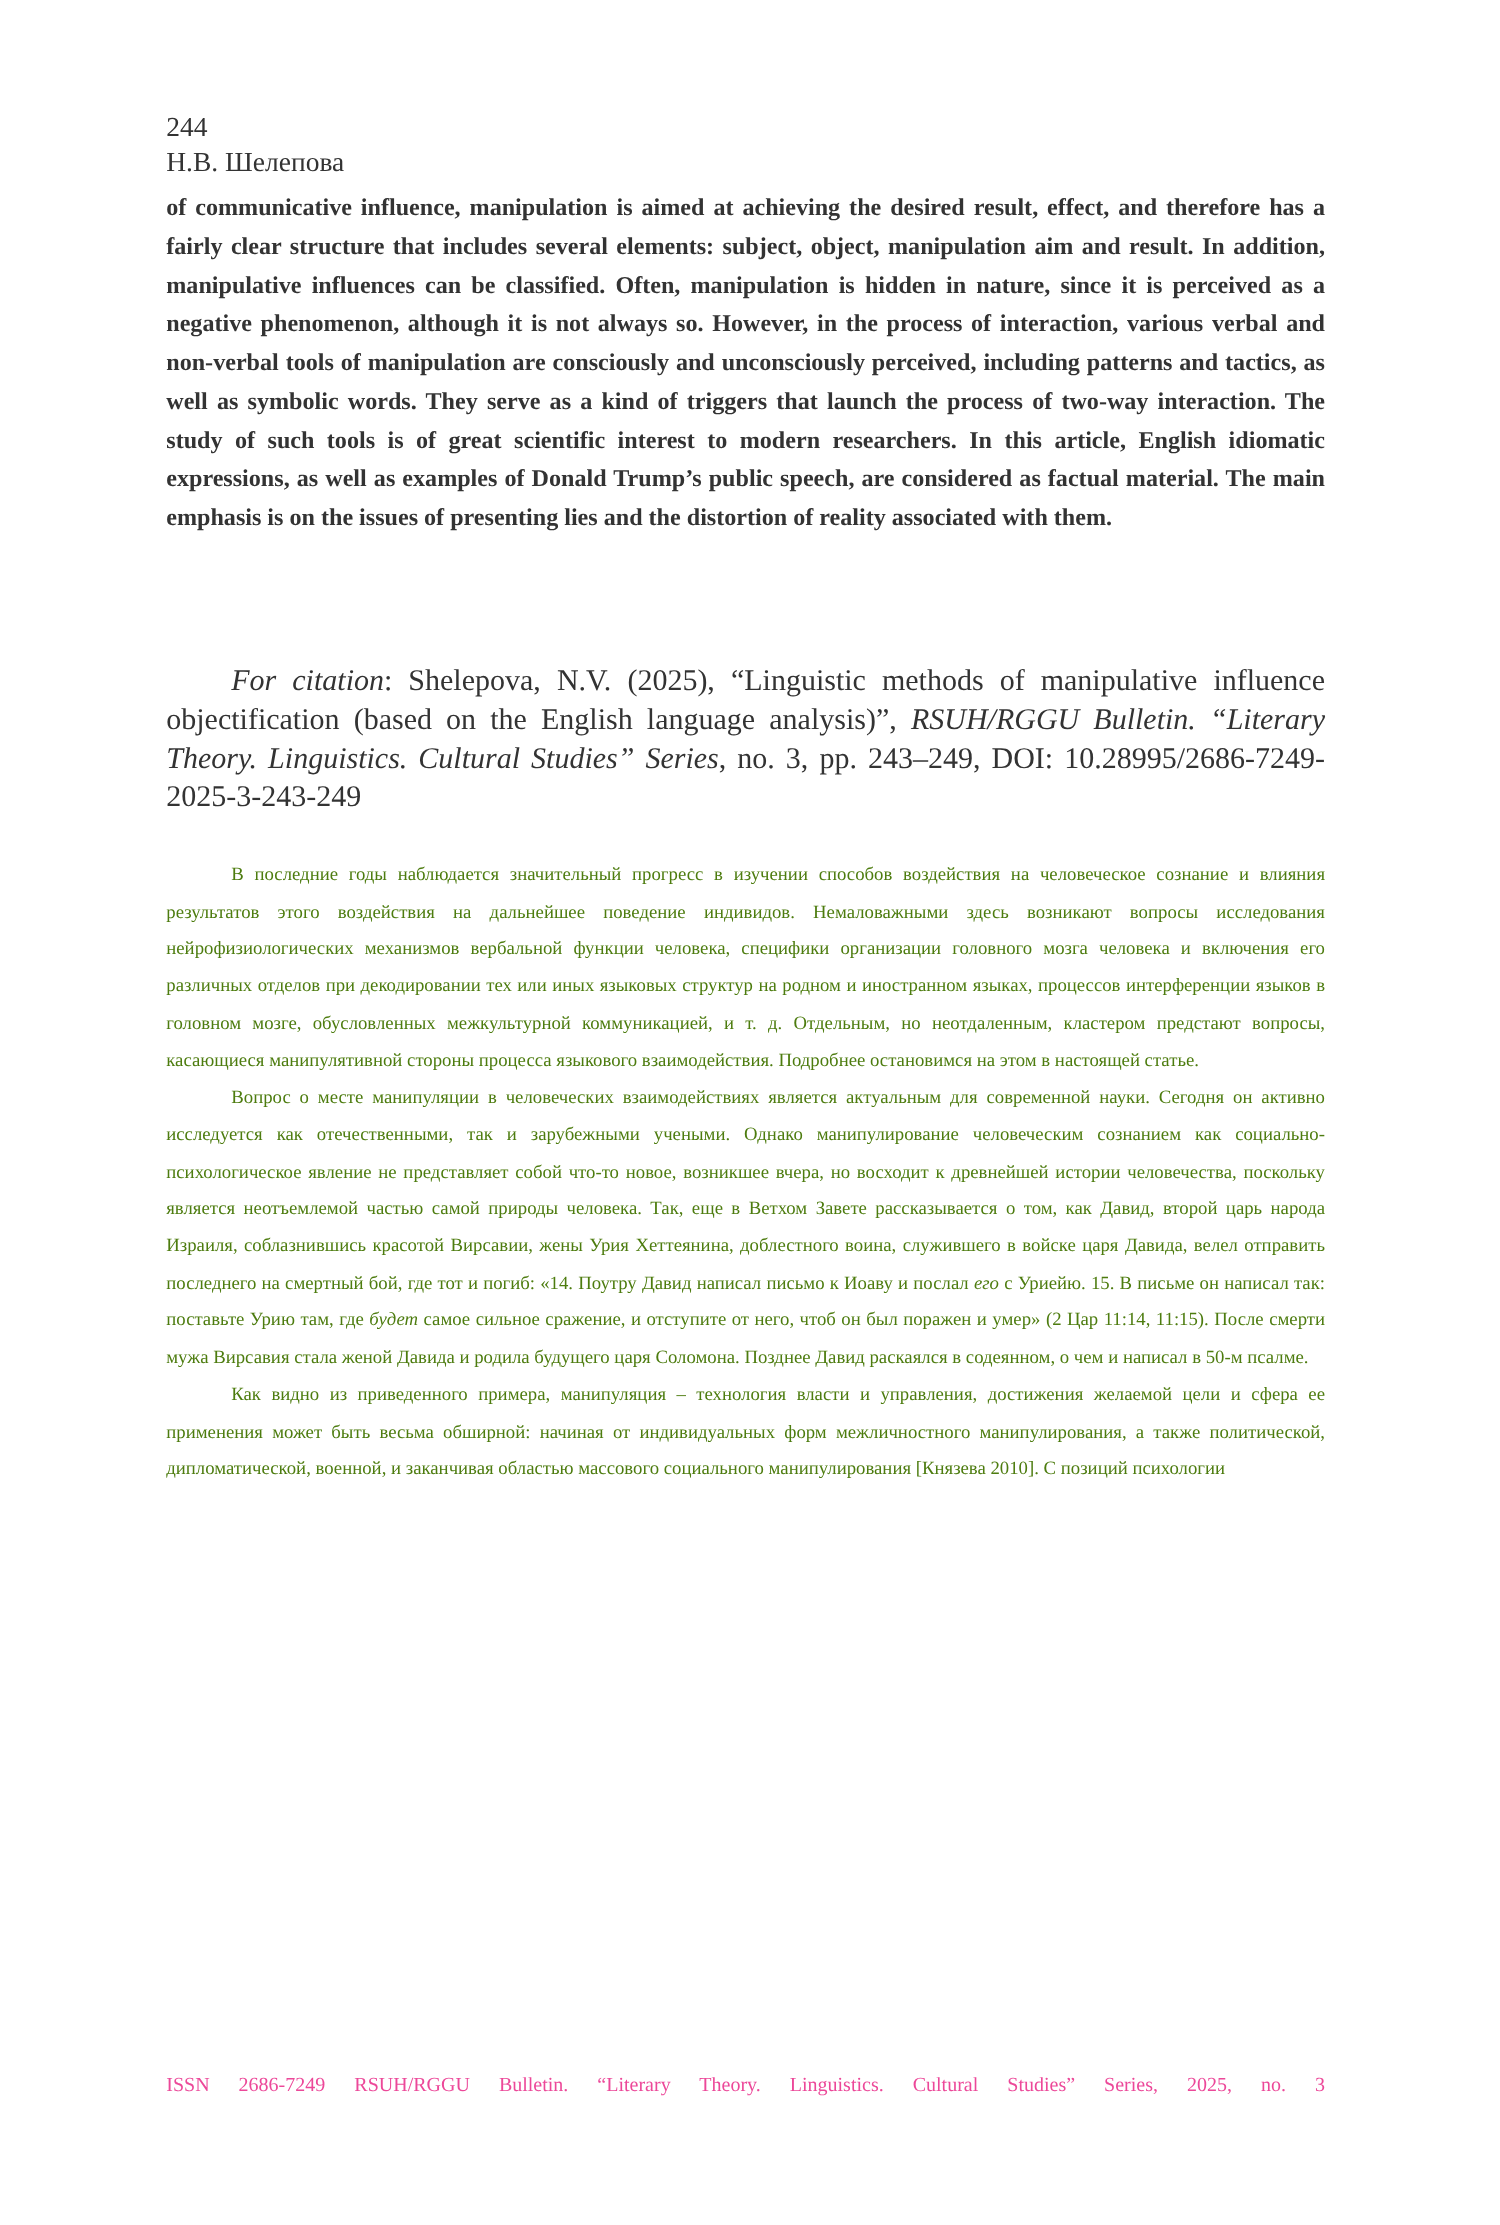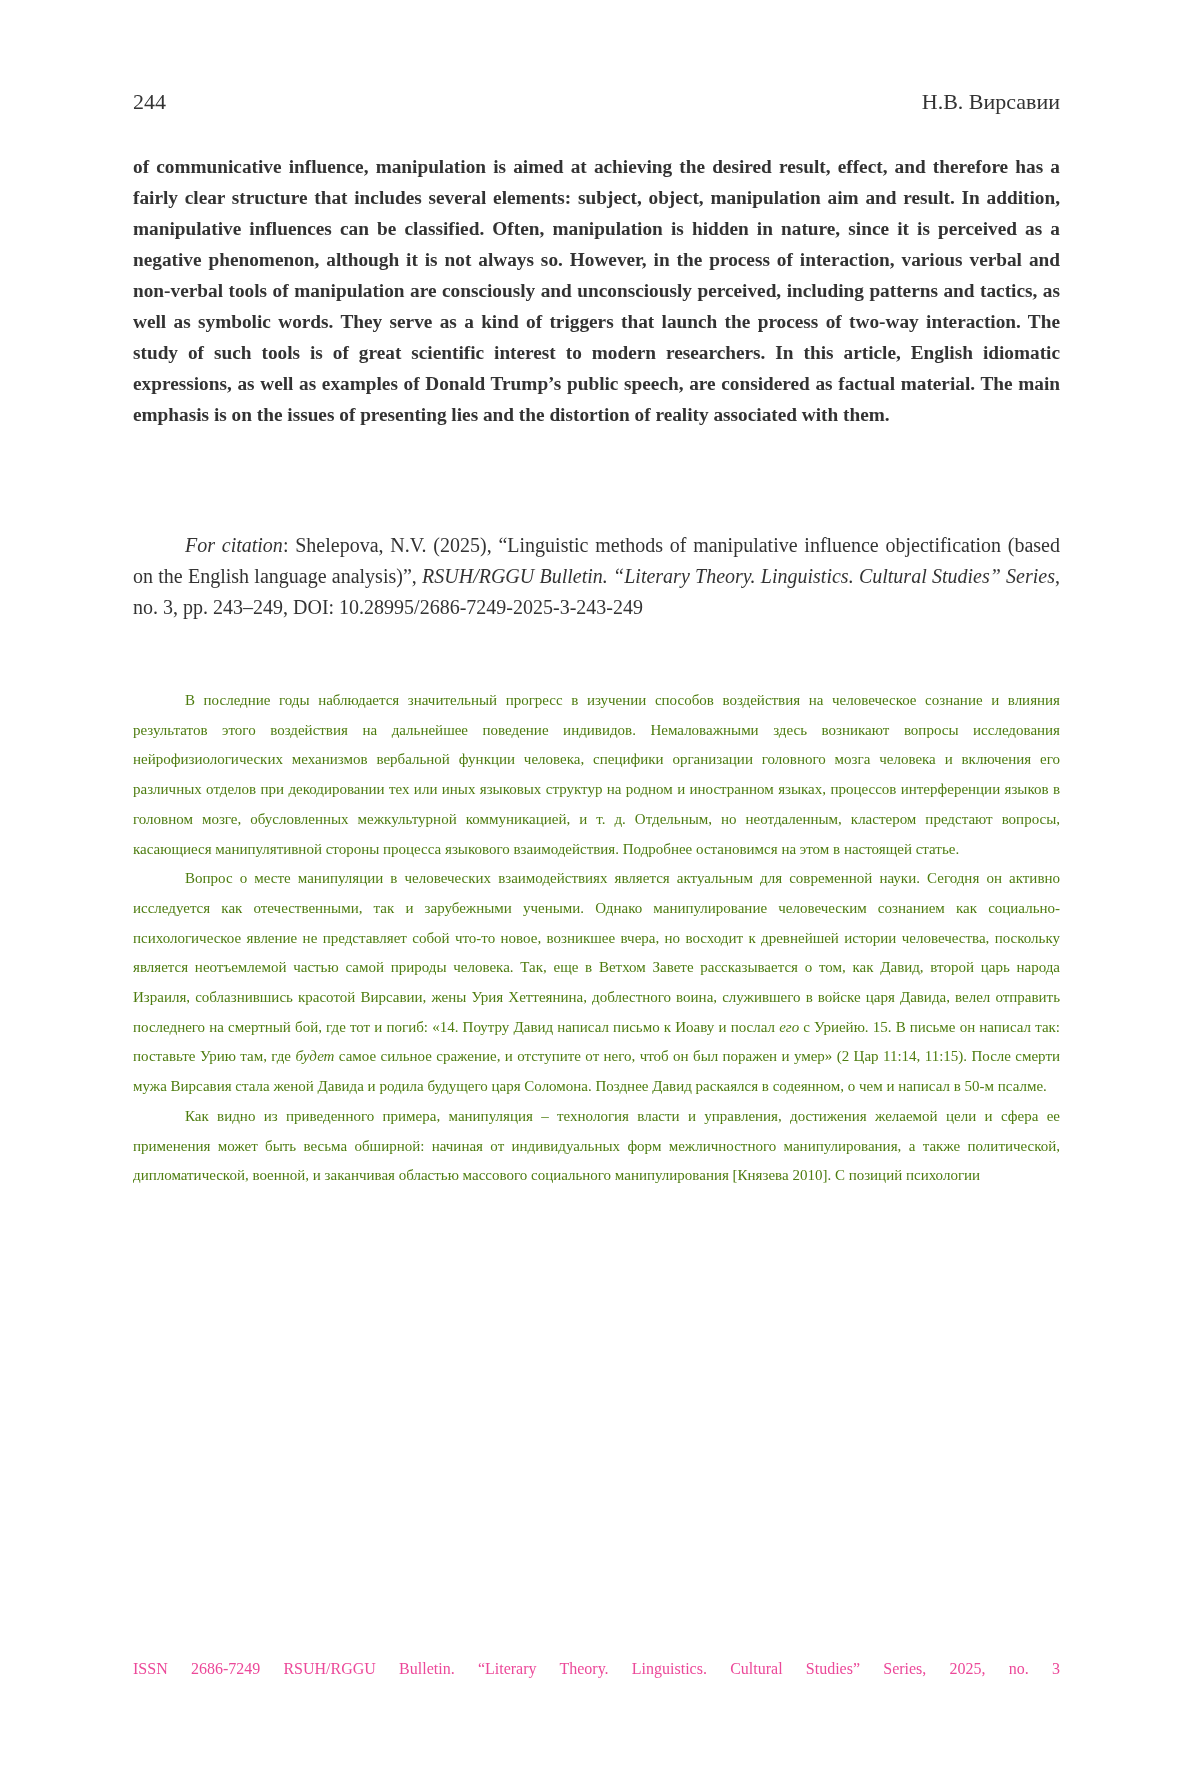--- a/index.html
+++ b/index.html
@@ -18,20 +18,21 @@
     .page-header {
       position: absolute;
       top: 88px;
       left: 133px;
       width: 927px;
       display: flex;
       justify-content: space-between;
       font-size: 22px;
       line-height: 28px;
       color: #333;
+      flex-direction: column;
     }
     .abstract {
       position: absolute;
       top: 151px;
       left: 133px;
       width: 927px;
       font-size: 19.3px;
       line-height: 31px;
       text-align: justify;
       color: #333;
@@ -39,21 +40,21 @@
     .abstract p { margin: 0; font-weight: bold; }
     .abstract .indent { text-indent: 32px; }
     .abstract .kw-label,
     .abstract .cit-label,
     .abstract .it { font-style: italic; }
     .citation {
       position: absolute;
       top: 530px;
       left: 133px;
       width: 927px;
-      font-size: 20px;
+      font-size: 24px;
       line-height: 31px;
       text-align: justify;
       text-indent: 52px;
       color: #333;
     }
     .citation .it { font-style: italic; }
     .body-text {
       position: absolute;
       top: 686px;
       left: 133px;
@@ -79,21 +80,21 @@
       text-align: justify;
       text-align-last: justify;
       white-space: nowrap;
     }
   </style>
 </head>
 <body>
 
 <div class="page-header">
   <span>244</span>
-  <span>Н.В. Вирсавии</span>
+  <span>Н.В. Шелепова</span>
 </div>
 
 <div class="abstract">
   <p>of communicative influence, manipulation is aimed at achieving the desired result, effect, and therefore has a fairly clear structure that includes several elements: subject, object, manipulation aim and result. In addition, manipulative influences can be classified. Often, manipulation is hidden in nature, since it is perceived as a negative phenomenon, although it is not always so. However, in the process of interaction, various verbal and non-verbal tools of manipulation are consciously and unconsciously perceived, including patterns and tactics, as well as symbolic words. They serve as a kind of triggers that launch the process of two-way interaction. The study of such tools is of great scientific interest to modern researchers. In this article, English idiomatic expressions, as well as examples of Donald Trump’s public speech, are considered as factual material. The main emphasis is on the issues of presenting lies and the distortion of reality associated with them.</p>
 </div>
 
 <div class="citation"><span class="it">For citation</span><span>: Shelepova, N.V. (2025), “Linguistic methods of manipulative influence objectification (based on the English language analysis)”, </span><span class="it">RSUH/RGGU Bulletin. “Literary Theory. Linguistics. Cultural Studies” Series</span><span>, no. 3, pp. 243–249, DOI: 10.28995/2686-7249-2025-3-243-249</span></div>
 
 <div class="body-text">
   <p>В последние годы наблюдается значительный прогресс в изучении способов воздействия на человеческое сознание и влияния результатов этого воздействия на дальнейшее поведение индивидов. Немаловажными здесь возникают вопросы исследования нейрофизиологических механизмов вербальной функции человека, специфики организации головного мозга человека и включения его различных отделов при декодировании тех или иных языковых структур на родном и иностранном языках, процессов интерференции языков в головном мозге, обусловленных межкультурной коммуникацией, и т. д. Отдельным, но неотдаленным, кластером предстают вопросы, касающиеся манипулятивной стороны процесса языкового взаимодействия. Подробнее остановимся на этом в настоящей статье.</p>

